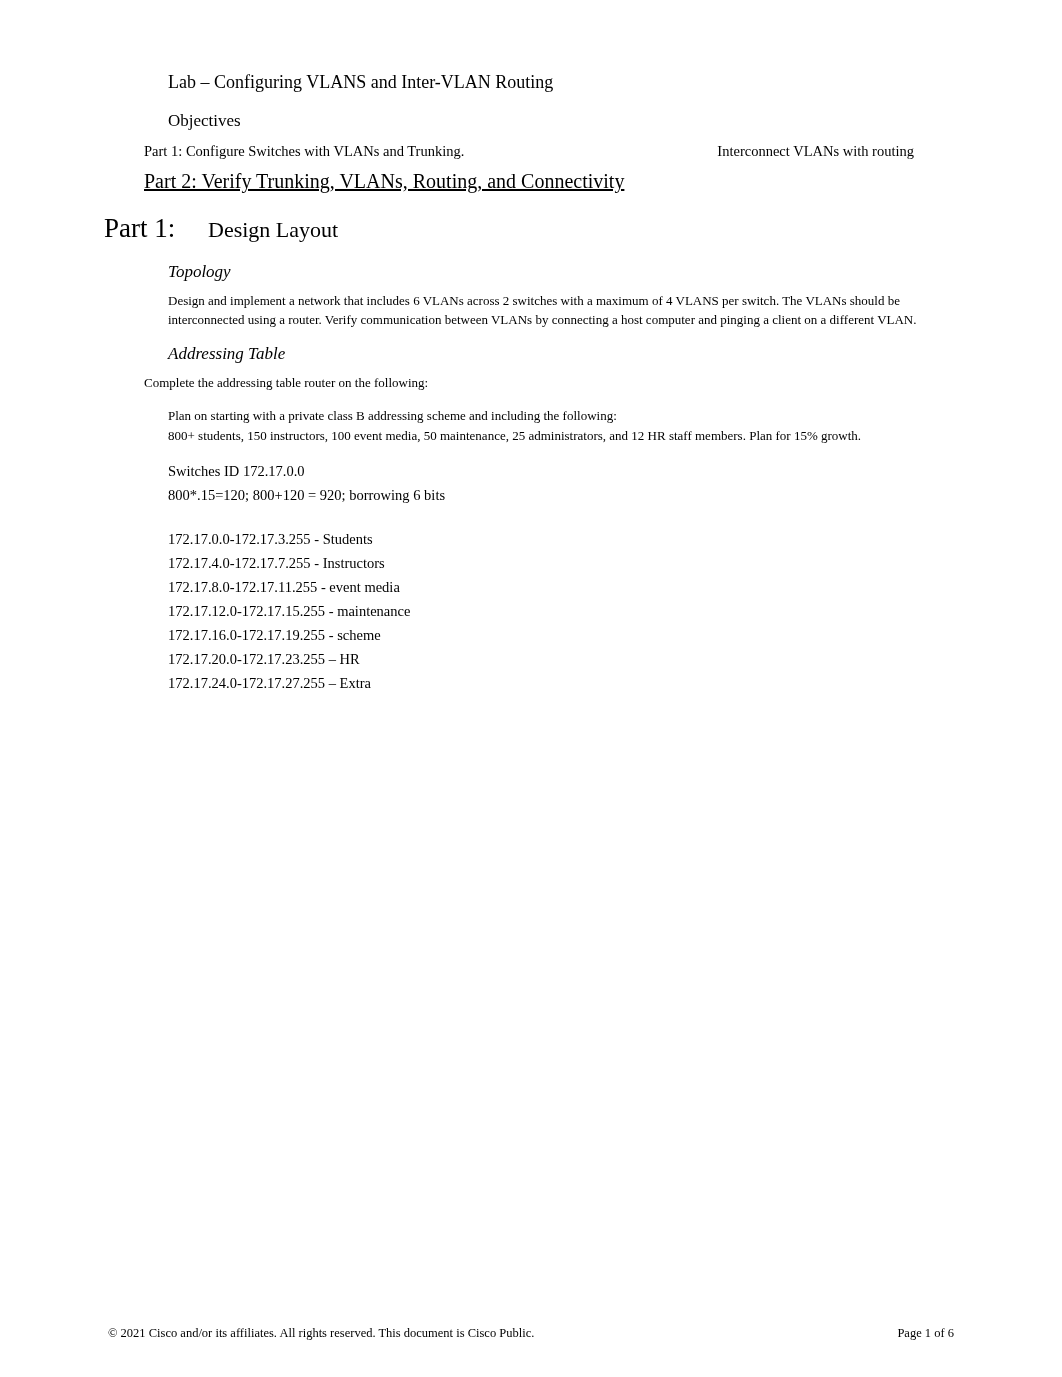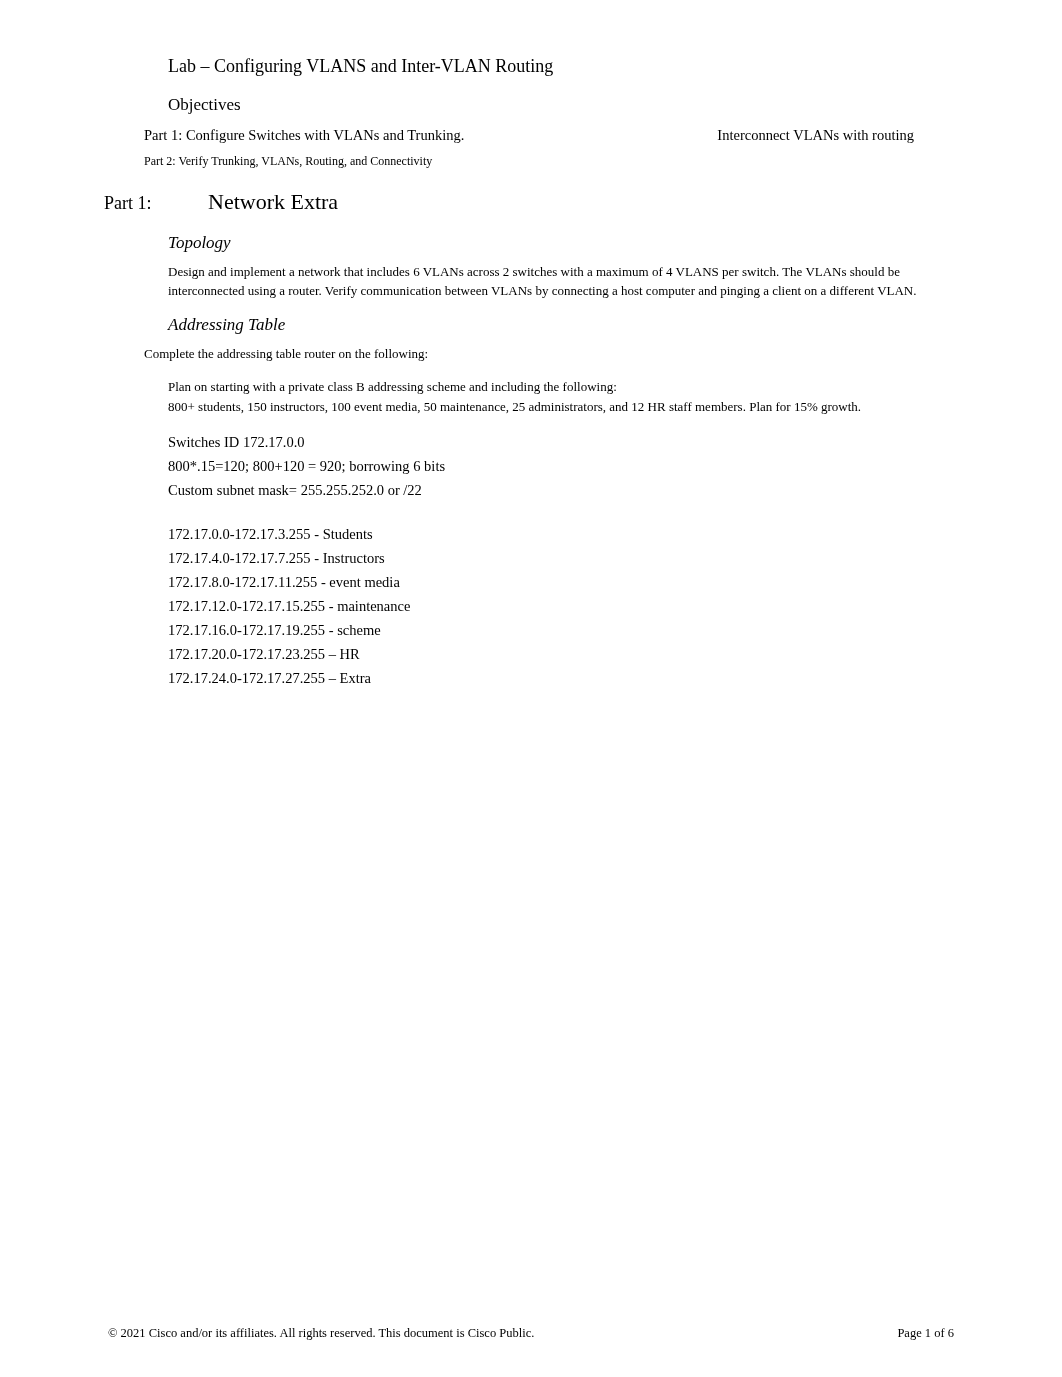--- a/index.html
+++ b/index.html
@@ -4,39 +4,39 @@
   <style>
     * { box-sizing: border-box; margin: 0; padding: 0; }
     body {
       font-family: "Times New Roman", Times, serif;
       background: #fff;
       color: #000;
       width: 1062px;
       height: 1377px;
       position: relative;
     }
-    .page { padding: 56px 108px 60px 108px; }
+    .page { padding: 72px 108px 60px 108px; }
     .indent { margin-left: 60px; }
     .title {
       font-size: 18px; margin-bottom: 18px;
     }
     .h2 {
       font-size: 17px; margin-bottom: 12px;
     }
     .rowline {
       display: flex; justify-content: space-between;
       font-size: 14.5px; margin-bottom: 10px;
     }
     .rowline .right { margin-right: 40px; }
-    .line14 { font-size: 12px; margin-bottom: 2px; }
+    .line14 { font-size: 20px; margin-bottom: 2px; text-decoration: underline; }
     .part-row {
       display: flex; align-items: baseline;
       margin-top: 20px; margin-bottom: 18px;
     }
-    .part-label { font-size: 18px; width: 104px; margin-left: -4px; }
+    .part-label { font-size: 27px; width: 104px; margin-left: -4px; }
     .part-title { font-size: 22px; }
     .h3 { font-size: 17px; margin-bottom: 10px; font-style: italic; }
     .para {
       font-size: 13px; line-height: 1.45;
       margin-bottom: 14px; text-align: left;
     }
     .list-block { margin-top: 4px; }
     .list-block div { font-size: 14.5px; line-height: 1.65; }
     .gap { height: 8px; }
     .footer {
@@ -58,40 +58,39 @@
   </div>
 
   <div class="rowline" style="margin-left:36px; margin-right:0;">
     <span>Part 1: Configure Switches with VLANs and Trunking.</span>
     <span class="right">Interconnect VLANs with routing</span>
   </div>
   <div class="line14" style="margin-left:36px;">Part 2: Verify Trunking, VLANs, Routing, and Connectivity</div>
 
   <div class="part-row">
     <span class="part-label">Part 1:</span>
-    <span class="part-title">Network Extra</span>
+    <span class="part-title">Design Layout</span>
   </div>
 
   <div class="indent">
     <div class="h3">Topology</div>
     <div class="para">Design and implement a network that includes 6 VLANs across 2 switches with a maximum of 4 VLANS per switch.    The VLANs should be interconnected using a router.        Verify communication between VLANs by connecting a host computer and pinging a client on a different VLAN.</div>
 
     <div class="h3 tight">Addressing Table</div>
   </div>
 
   <div class="para" style="margin-left:36px;">Complete the addressing table router on the following:</div>
 
   <div class="indent">
     <div class="para" style="margin-bottom:2px;">Plan on starting with a private class B addressing scheme and including the following:</div>
     <div class="para">800+ students, 150 instructors, 100 event media, 50 maintenance, 25 administrators, and 12 HR staff members.    Plan for 15% growth.</div>
 
     <div class="list-block">
       <div>Switches ID 172.17.0.0</div>
       <div>800*.15=120; 800+120 = 920; borrowing 6 bits</div>
-      <div>Custom subnet mask= 255.255.252.0 or /22</div>
     </div>
 
     <div class="gap"></div>
 
     <div class="list-block" style="margin-top:12px;">
       <div>172.17.0.0-172.17.3.255 - Students</div>
       <div>172.17.4.0-172.17.7.255 - Instructors</div>
       <div>172.17.8.0-172.17.11.255 - event media</div>
       <div>172.17.12.0-172.17.15.255 - maintenance</div>
       <div>172.17.16.0-172.17.19.255 - scheme</div>

